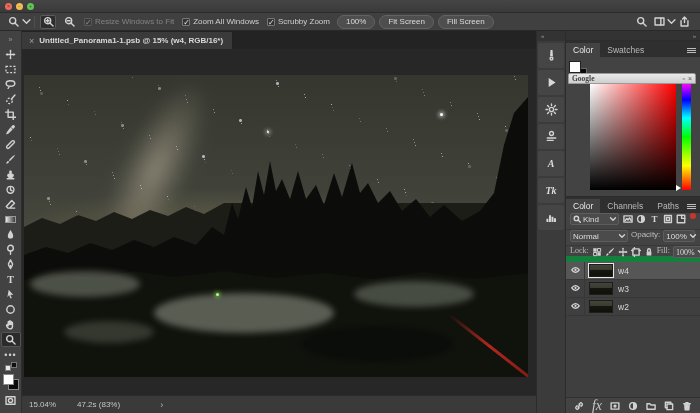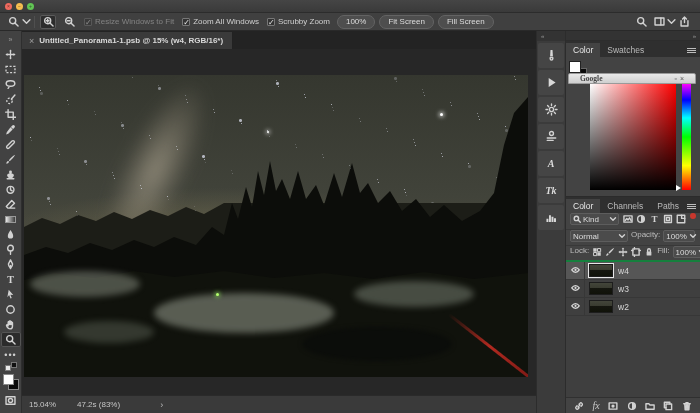--- a/index.html
+++ b/index.html
@@ -101,56 +101,56 @@
   .tabsrow { height:16px; background:#2f2f2f; display:flex; align-items:flex-end; font-size:8.5px; color:#b9b9b9; flex:0 0 16px; }
   .ptab { padding:2px 7px 2px; }
   .ptab.active { background:#434343; color:#e8e8e8; }
   .pmenu { margin-left:auto; margin-right:4px; color:#bdbdbd; display:flex; flex-direction:column; gap:1px; padding-bottom:4px;}
   .pmenu i { display:block; width:9px; height:1px; background:#bdbdbd; }
 
   .color-body { position:relative; height:140px; background:#434343; border-bottom:1px solid #2b2b2b; flex:0 0 140px; }
   .cp-fg { position:absolute; left:3px; top:4px; width:12px; height:12px; background:#fff; border:1px solid #222; z-index:3; }
   .cp-bg { position:absolute; left:9px; top:11px; width:12px; height:12px; background:#0a0a0a; border:1px solid #666; z-index:2; }
   .google-win { position:absolute; left:2px; top:16px; right:4px; height:11px; background:linear-gradient(#e9e9e9,#cfcfcf);
-    border:1px solid #9a9a9a; border-radius:2px 2px 0 0; display:flex; align-items:center; padding:0 11px; z-index:4; }
+    border:1px solid #9a9a9a; border-radius:2px 2px 0 0; display:flex; align-items:center; padding:0 3px; z-index:4; }
   .google-title { font-family:"Liberation Serif",serif; font-size:7.5px; color:#444; font-weight:bold; }
   .gw-ctl { margin-left:auto; display:flex; gap:3px; font-size:7px; color:#555; line-height:7px; }
   .sat-field { position:absolute; left:24px; top:27px; width:86px; height:106px;
     background:linear-gradient(to bottom, rgba(0,0,0,0), #000), linear-gradient(to right, #fff, #f00); }
   .hue-strip { position:absolute; right:9px; top:27px; width:9px; height:106px;
     background:linear-gradient(to bottom,#f0f  0%,#00f 15%,#0ff 32%,#0f0 50%,#ff0 77%,#f00 100%); }
   .hue-ptr { position:absolute; right:19px; top:128px; width:0; height:0;
     border-top:3px solid transparent; border-bottom:3px solid transparent; border-left:5px solid #fff; }
 
   .layers-group { flex:1; display:flex; flex-direction:column; min-height:0; }
   .lp-row { display:flex; align-items:flex-start; gap:3px; padding:0 4px; font-size:8px; color:#c9c9c9; background:#434343; }
   .filter-row { height:17px; border-bottom:1px solid #383838; }
   .field { background:#4b4b4b; border:1px solid #5d5d5d; border-radius:2px; display:flex; align-items:center;
     gap:2px; padding:0 2px; height:12px; color:#ddd; }
   .field .ic { width:8px; height:8px; }
   .fi { width:11px; height:11px; display:flex; align-items:center; justify-content:center; color:#cfcfcf; }
   .fi .ic { width:10px; height:10px; }
   .reddot { width:6px; height:6px; border-radius:50%; background:#c8372d; margin-left:1px; }
   .blend-row { height:16px; border-bottom:1px solid #383838; }
-  .lock-row { height:16px; border-bottom:2px solid #15803d; }
+  .lock-row { height:16px; border-bottom:6px solid #15803d;font-family:Liberation Serif, serif; }
   .lbl { font-size:8px; color:#bdbdbd; white-space:nowrap; }
   .layers-list { flex:1; background:#3f3f3f; overflow:hidden; }
   .layer-row { height:18px; display:flex; align-items:center; border-bottom:1px solid #373737; color:#d6d6d6; font-size:8.5px; }
   .layer-row.sel { background:#565656; }
   .eye-cell { width:19px; height:100%; border-right:1px solid #373737; display:flex; align-items:center; justify-content:center; }
   .eye-cell .ic { width:11px; height:9px; }
   .thumb { width:24px; height:13px; margin:0 5px 0 4px; border:1px solid #1d1d1d;
     background:linear-gradient(180deg,#43453a 0%,#3a3c31 42%,#15160f 46%,#101209 100%); }
   .layer-row.sel .thumb { outline:1px solid #e6e6e6; }
   .layer-lock { margin-left:auto; margin-right:7px; }
   .layer-lock .ic { width:9px; height:10px; }
   .lp-footer { height:16px; background:#434343; border-top:1px solid #303030; display:flex; align-items:center;
     justify-content:space-between; padding:0 8px; color:#c9c9c9; flex:0 0 16px; }
   .lp-footer .ic { width:10px; height:10px; }
-  .fx-txt { font-style:italic; font-size:10px; color:#c9c9c9; font-family:"Liberation Serif",serif; }
+  .fx-txt { font-style:italic; font-size:14px; color:#c9c9c9; font-family:"Liberation Serif",serif; }
 </style>
 </head>
 <body>
 
 <div class="app">
 
   <div class="titlebar">
     <div class="lights">
       <div class="light" style="background:#ee6a5f">×</div>
       <div class="light" style="background:#f5bd4f">−</div>

